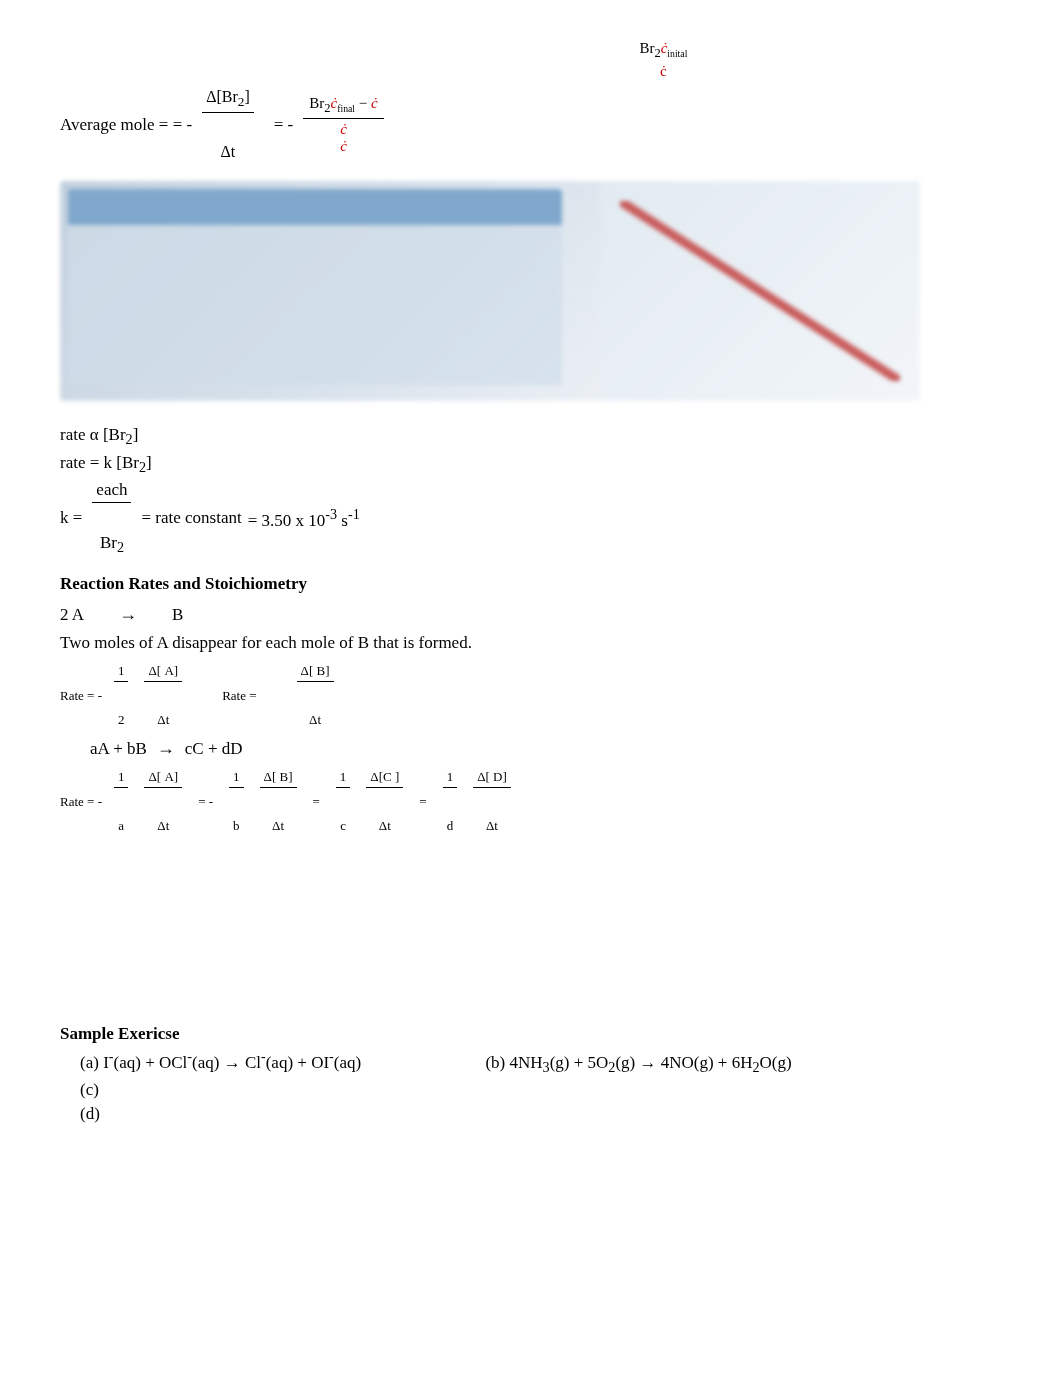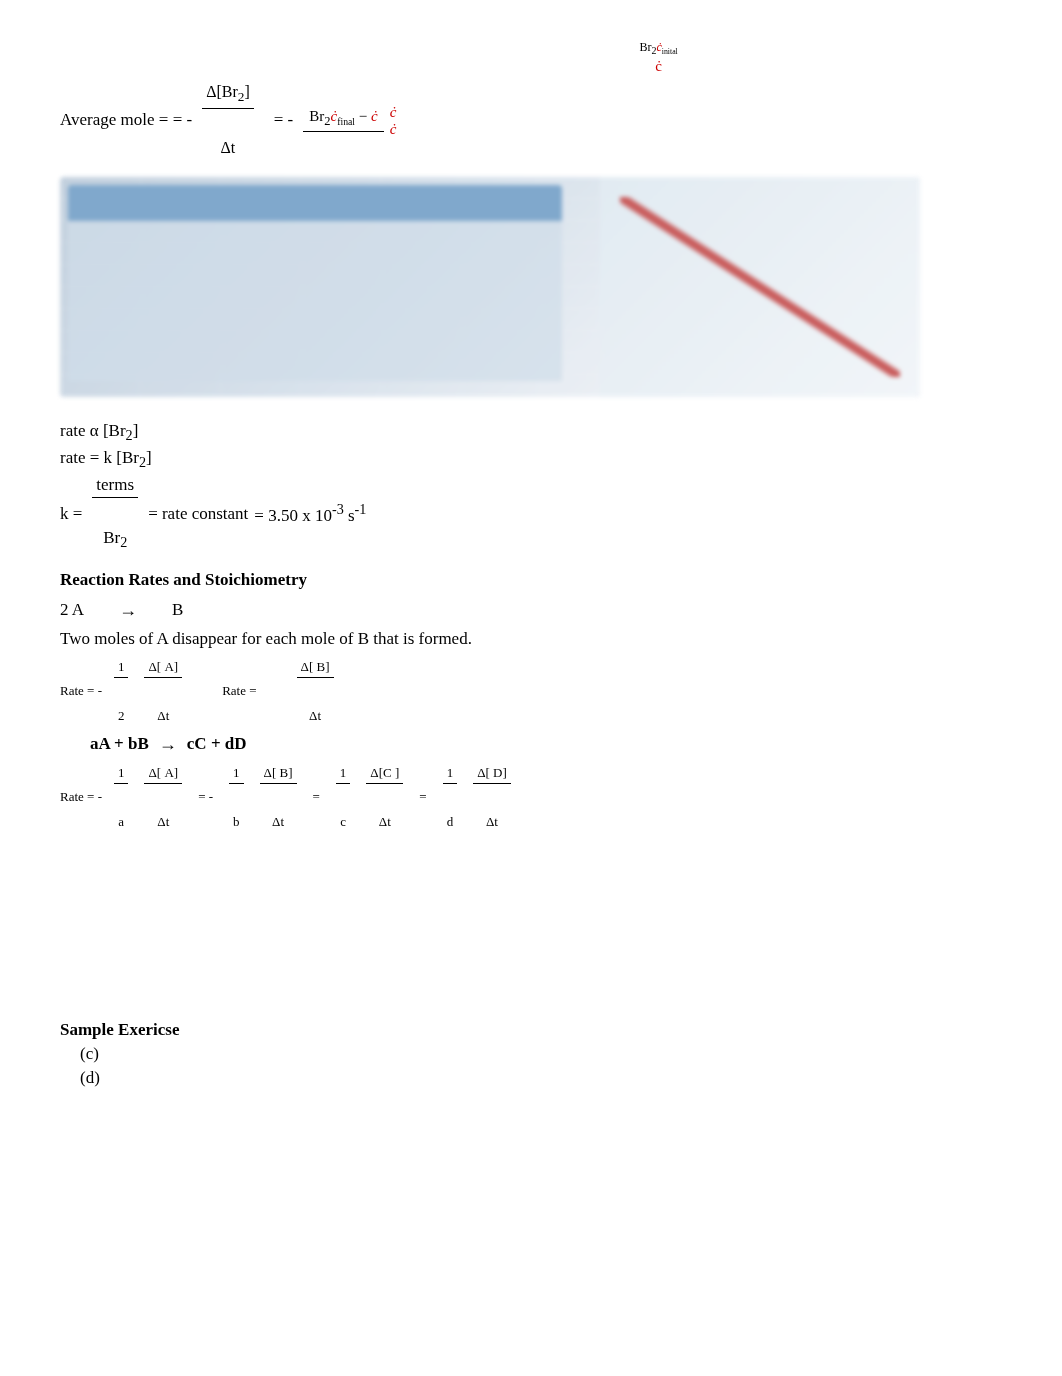--- a/index.html
+++ b/index.html
@@ -103,59 +103,58 @@
       margin: 10px 0;
       font-size: 13px;
     }
 
     .stoich-reaction {
       display: flex;
       align-items: center;
       gap: 10px;
       margin: 8px 0 10px 30px;
       font-size: 17px;
-      font-weight: bold;
     }
 
     .sample-section { margin-top: 60px; }
     .sample-heading { font-size: 17px; font-weight: bold; margin-bottom: 4px; }
     .sample-text { font-size: 17px; margin-bottom: 8px; }
     .sample-items { font-size: 17px; }
     .sample-item { margin: 4px 0 2px 20px; }
 
     .red-formula { color: #cc0000; font-style: italic; }
   </style>
 </head>
 <body>
 
 <div class="avg-rate-section">
 
   <div style="display:flex; align-items:flex-start; gap:8px; margin-bottom:4px;">
     <span style="visibility:hidden; font-size:17px;">Average rate = = -</span>
     <span style="visibility:hidden; font-size:17px;">──────</span>
     <span style="visibility:hidden; font-size:17px;">= -</span>
     <div style="display:flex; flex-direction:column; align-items:center; margin-left: 340px;">
-      <span style="font-size:12px;">
+      <span style="font-size:15px;">
         Br<sub>2</sub><span class="red-formula">ċ</span><sub style="font-size:0.65em;">inital</sub>
       </span>
       <span style="font-size:15px; color:#cc0000; margin-top:2px;">ċ</span>
     </div>
   </div>
 
   <div class="formula-line">
     <span style="font-size:17px;">Average mole = = -</span>
 
     <div class="fraction">
       <div class="numer">Δ[Br<sub>2</sub>]</div>
       <div class="denom">Δt</div>
     </div>
 
     <span style="font-size:17px; margin-left:10px;">= -</span>
 
-    <div style="display:flex; align-items:center; margin-left:4px;">
+    <div style="display:flex; flex-direction:column; align-items:center; margin-left:4px;">
       <div style="border-bottom: 1.5px solid #000; padding: 0 6px 2px 6px; text-align:center; font-size:15px;">
         Br<sub>2</sub><span class="red-formula">ċ</span><sub style="font-size:0.65em;">final</sub> <span style="font-size:15px;">−</span> <span class="red-formula">ċ</span>
       </div>
       <div style="padding: 2px 6px 0 6px; text-align:center; font-size:15px;">
         <span class="red-formula">ċ</span><br>
         <span class="red-formula">ċ</span>
       </div>
     </div>
   </div>
 </div>
@@ -172,21 +171,21 @@
   rate α [Br<sub>2</sub>]
 </div>
 
 <div class="rate-equals">
   rate = k [Br<sub>2</sub>]
 </div>
 
 <div class="k-line">
   <span>k =</span>
   <div class="fraction">
-    <div class="numer">terms</div>
+    <div class="numer">each</div>
     <div class="denom">Br<sub>2</sub></div>
   </div>
   <span>= rate constant</span>
   <span>= 3.50 x 10<sup>-3</sup> s<sup>-1</sup></span>
 </div>
 
 <div class="section-heading">Reaction Rates and Stoichiometry</div>
 
 <div class="reaction-line">
   <span>2 A</span>
@@ -257,19 +256,25 @@
     <div class="denom">Δt</div>
   </div>
 </div>
 
 <div style="height: 120px;"></div>
 
 <div class="sample-section">
   <div class="sample-heading">Sample Exericse</div>
   <div class="sample-items">
     <div class="sample-item">
+      <span>(a) </span>
+      <span>I<sup>-</sup>(aq) + OCl<sup>-</sup>(aq) → Cl<sup>-</sup>(aq) + OI<sup>-</sup>(aq)</span>
+      <span style="margin-left: 120px;">(b) </span>
+      <span>4NH<sub>3</sub>(g) + 5O<sub>2</sub>(g) → 4NO(g) + 6H<sub>2</sub>O(g)</span>
+    </div>
+    <div class="sample-item">
       <span>(c)</span>
     </div>
     <div class="sample-item">
       <span>(d)</span>
     </div>
   </div>
 </div>
 
 </body></html>

